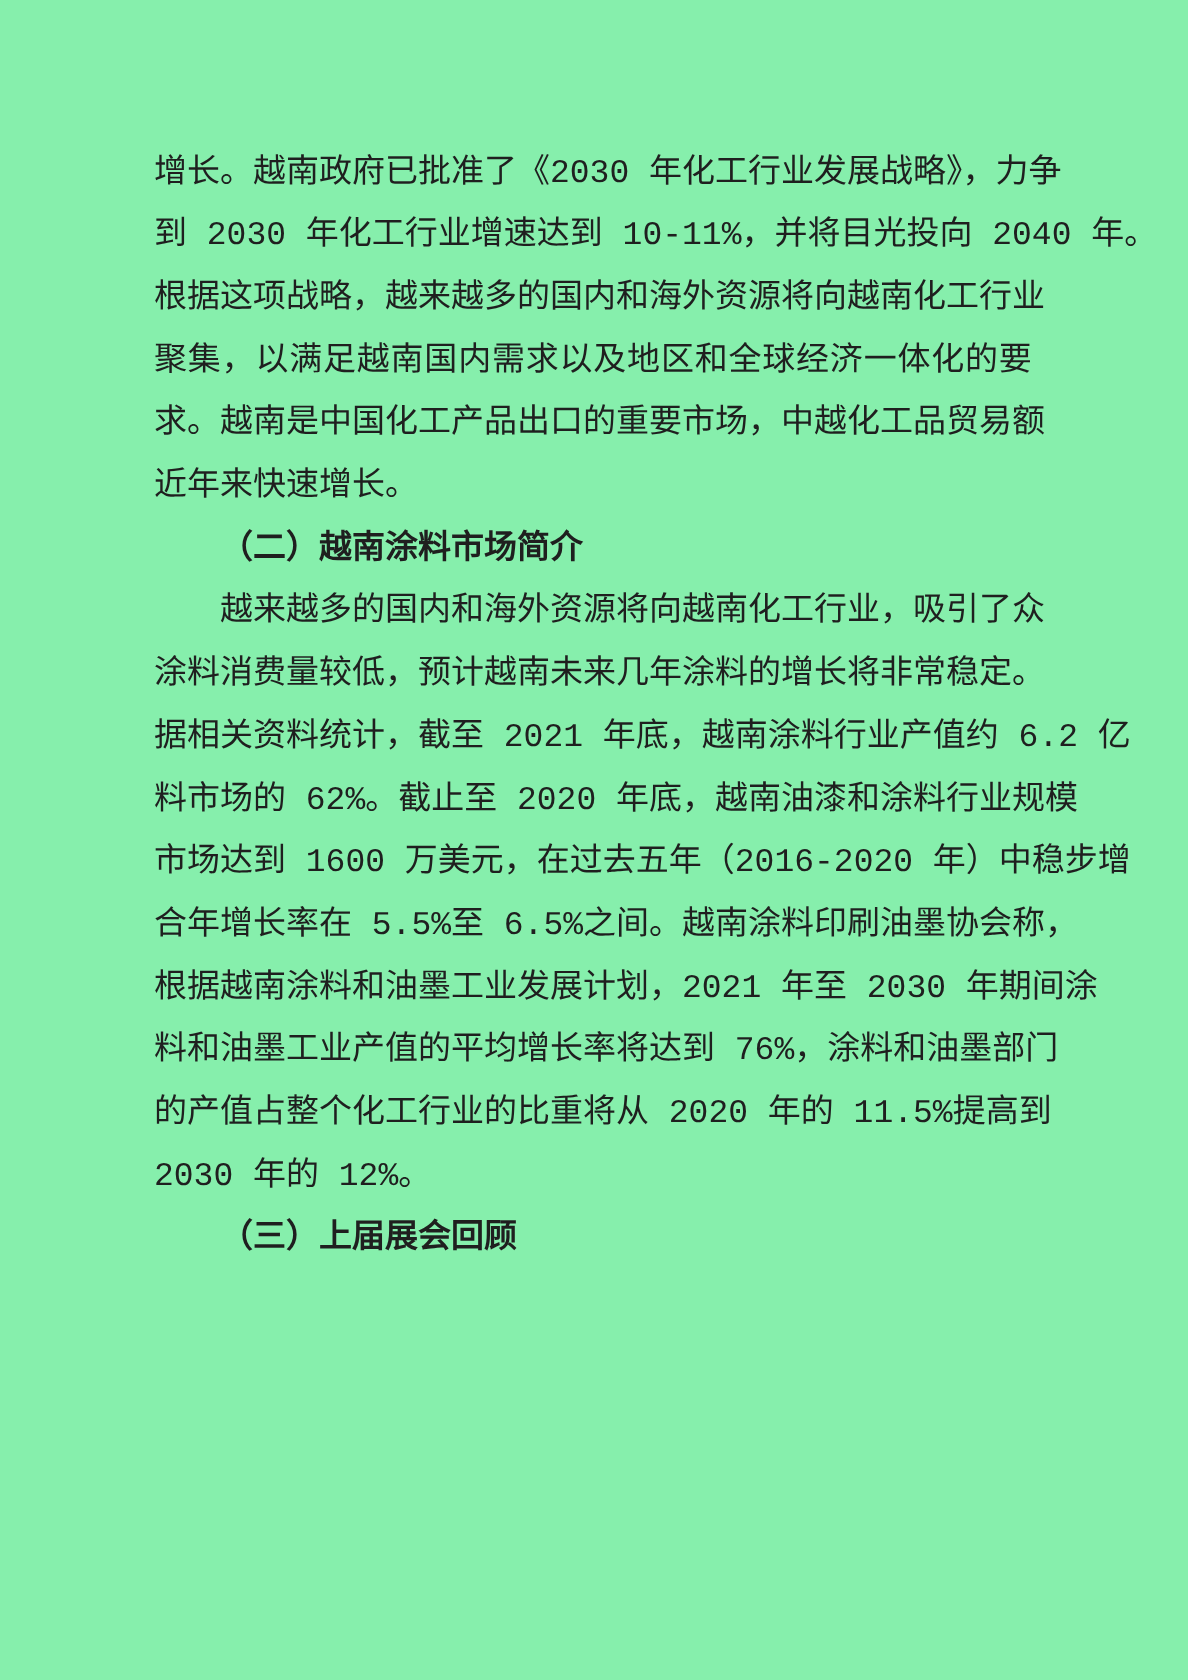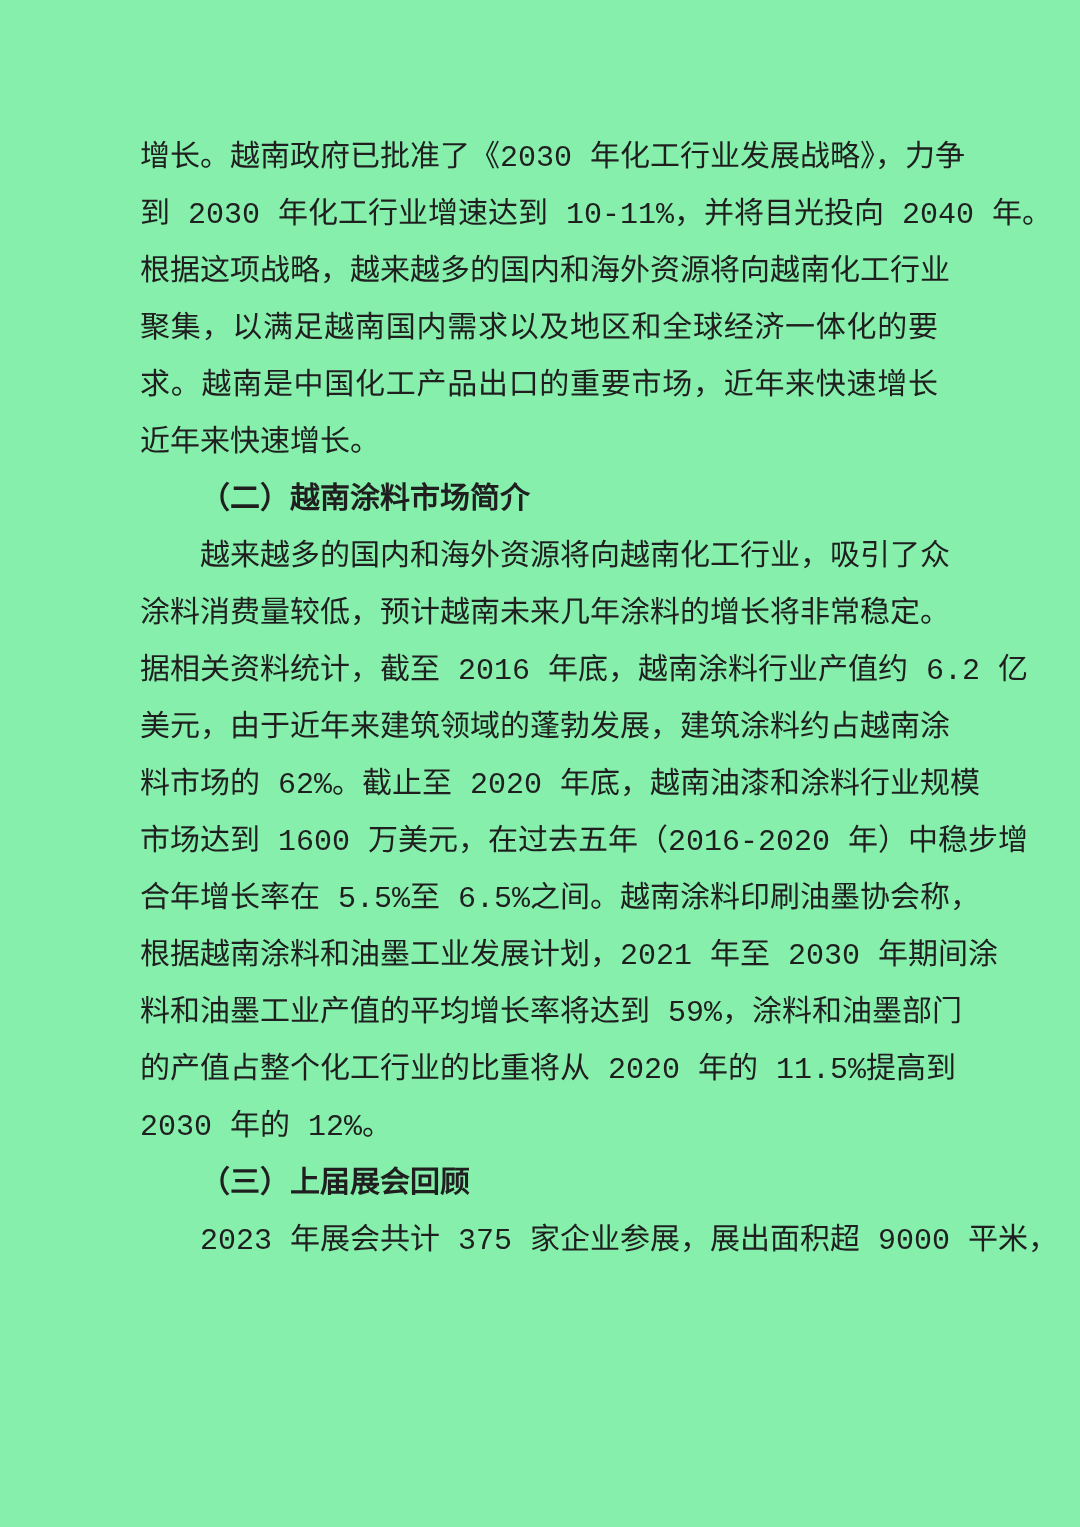--- a/index.html
+++ b/index.html
@@ -49,40 +49,36 @@
 <body>
 
 <div class="page">
   <div class="content">
 
     <div class="block">
       <div class="line">增长。越南政府已批准了《2030 年化工行业发展战略》，力争</div>
       <div class="line">到 2030 年化工行业增速达到 10-11%，并将目光投向 2040 年。</div>
       <div class="line">根据这项战略，越来越多的国内和海外资源将向越南化工行业</div>
       <div class="line">聚集，以满足越南国内需求以及地区和全球经济一体化的要</div>
-      <div class="line">求。越南是中国化工产品出口的重要市场，近年来快速增长</div>
+      <div class="line">求。越南是中国化工产品出口的重要市场，中越化工品贸易额</div>
       <div class="line left">近年来快速增长。</div>
     </div>
 
     <div class="line heading">（二）越南涂料市场简介</div>
 
     <div class="block">
       <div class="line indent">越来越多的国内和海外资源将向越南化工行业，吸引了众</div>
       <div class="line">涂料消费量较低，预计越南未来几年涂料的增长将非常稳定。</div>
-      <div class="line">据相关资料统计，截至 2016 年底，越南涂料行业产值约 6.2 亿</div>
-      <div class="line">美元，由于近年来建筑领域的蓬勃发展，建筑涂料约占越南涂</div>
+      <div class="line">据相关资料统计，截至 2021 年底，越南涂料行业产值约 6.2 亿</div>
       <div class="line">料市场的 62%。截止至 2020 年底，越南油漆和涂料行业规模</div>
       <div class="line">市场达到 1600 万美元，在过去五年（2016-2020 年）中稳步增</div>
       <div class="line">合年增长率在 5.5%至 6.5%之间。越南涂料印刷油墨协会称，</div>
       <div class="line">根据越南涂料和油墨工业发展计划，2021 年至 2030 年期间涂</div>
-      <div class="line">料和油墨工业产值的平均增长率将达到 59%，涂料和油墨部门</div>
+      <div class="line">料和油墨工业产值的平均增长率将达到 76%，涂料和油墨部门</div>
       <div class="line">的产值占整个化工行业的比重将从 2020 年的 11.5%提高到</div>
       <div class="line left">2030 年的 12%。</div>
     </div>
 
     <div class="line heading">（三）上届展会回顾</div>
 
-    <div class="block">
-      <div class="line indent">2023 年展会共计 375 家企业参展，展出面积超 9000 平米，</div>
-    </div>
 
   </div>
 </div>
 
 </body></html>

